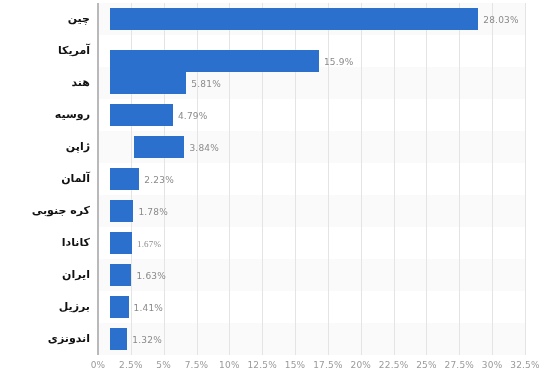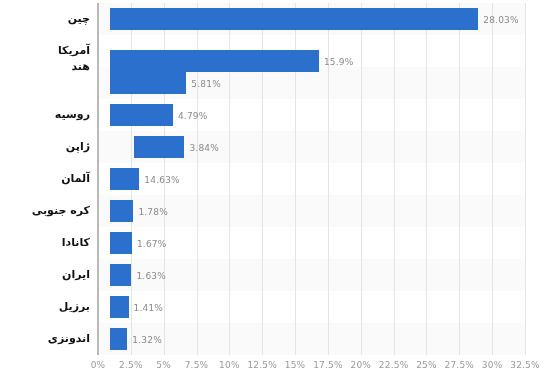--- a/index.html
+++ b/index.html
@@ -178,27 +178,27 @@
         <div class="bar-row" style="top: 101px; width: 427px;">
           <div class="bar" title="روسیه 4.79%" style="width: 62.9332px; background: rgb(42, 112, 204);"></div>
           <div class="bar-value" style="left: 67.9332px; color: rgb(138, 138, 138);">4.79%</div>
         </div>
         <div class="bar-row" style="top: 133px; width: 427px; margin-left: 24px;">
           <div class="bar" title="ژاپن 3.84%" style="width: 50.4517px; background: rgb(42, 112, 204);"></div>
           <div class="bar-value" style="left: 55.4517px; color: rgb(138, 138, 138);">3.84%</div>
         </div>
         <div class="bar-row" style="top: 165px; width: 427px;">
           <div class="bar" title="آلمان 2.23%" style="width: 29.2988px; background: rgb(42, 112, 204);"></div>
-          <div class="bar-value" style="left: 34.2988px; color: rgb(138, 138, 138);">14.63%</div>
+          <div class="bar-value" style="left: 34.2988px; color: rgb(138, 138, 138);">2.23%</div>
         </div>
         <div class="bar-row" style="top: 197px; width: 427px;">
           <div class="bar" title="کره جنوبی 1.78%" style="width: 23.3865px; background: rgb(42, 112, 204);"></div>
           <div class="bar-value" style="left: 28.3865px; color: rgb(138, 138, 138);">1.78%</div>
         </div>
-        <div class="bar-row" style="top: 229px; width: 427px;">
+        <div class="bar-row" style="top: 229px; width: 427px; font-family: Liberation Serif, serif;">
           <div class="bar" title="کانادا 1.67%" style="width: 21.9412px; background: rgb(42, 112, 204);"></div>
           <div class="bar-value" style="left: 26.9412px; color: rgb(138, 138, 138);">1.67%</div>
         </div>
         <div class="bar-row" style="top: 261px; width: 427px; text-decoration: underline;">
           <div class="bar" title="ایران 1.63%" style="width: 21.4157px; background: rgb(42, 112, 204);"></div>
           <div class="bar-value" style="left: 26.4157px; color: rgb(138, 138, 138);">1.63%</div>
         </div>
         <div class="bar-row" style="top: 293px; width: 427px;">
           <div class="bar" title="برزیل 1.41%" style="width: 18.5252px; background: rgb(42, 112, 204);"></div>
           <div class="bar-value" style="left: 23.5252px; color: rgb(138, 138, 138);">1.41%</div>
@@ -208,21 +208,21 @@
           <div class="bar-value" style="left: 22.3428px; color: rgb(138, 138, 138);">1.32%</div>
         </div>
       </div>
   </div>
 
   <div id="y-axis-line"></div>
 
   <div id="cat-labels">
       <div class="cat-label" style="top: 8px; color: rgb(17, 17, 17);">چین</div>
       <div class="cat-label" style="top: 40px; color: rgb(17, 17, 17);">آمریکا</div>
-      <div class="cat-label" style="top: 56px; color: rgb(17, 17, 17);">هند</div>
+      <div class="cat-label" style="top: 72px; color: rgb(17, 17, 17);">هند</div>
       <div class="cat-label" style="top: 104px; color: rgb(17, 17, 17);">روسیه</div>
       <div class="cat-label" style="top: 136px; color: rgb(17, 17, 17);">ژاپن</div>
       <div class="cat-label" style="top: 168px; color: rgb(17, 17, 17);">آلمان</div>
       <div class="cat-label" style="top: 200px; color: rgb(17, 17, 17);">کره جنوبی</div>
       <div class="cat-label" style="top: 232px; color: rgb(17, 17, 17);">کانادا</div>
       <div class="cat-label" style="top: 264px; color: rgb(17, 17, 17); padding-left: 20px;">ایران</div>
       <div class="cat-label" style="top: 296px; color: rgb(17, 17, 17);">برزیل</div>
       <div class="cat-label" style="top: 328px; color: rgb(17, 17, 17);">اندونزی</div>
     </div>
 

